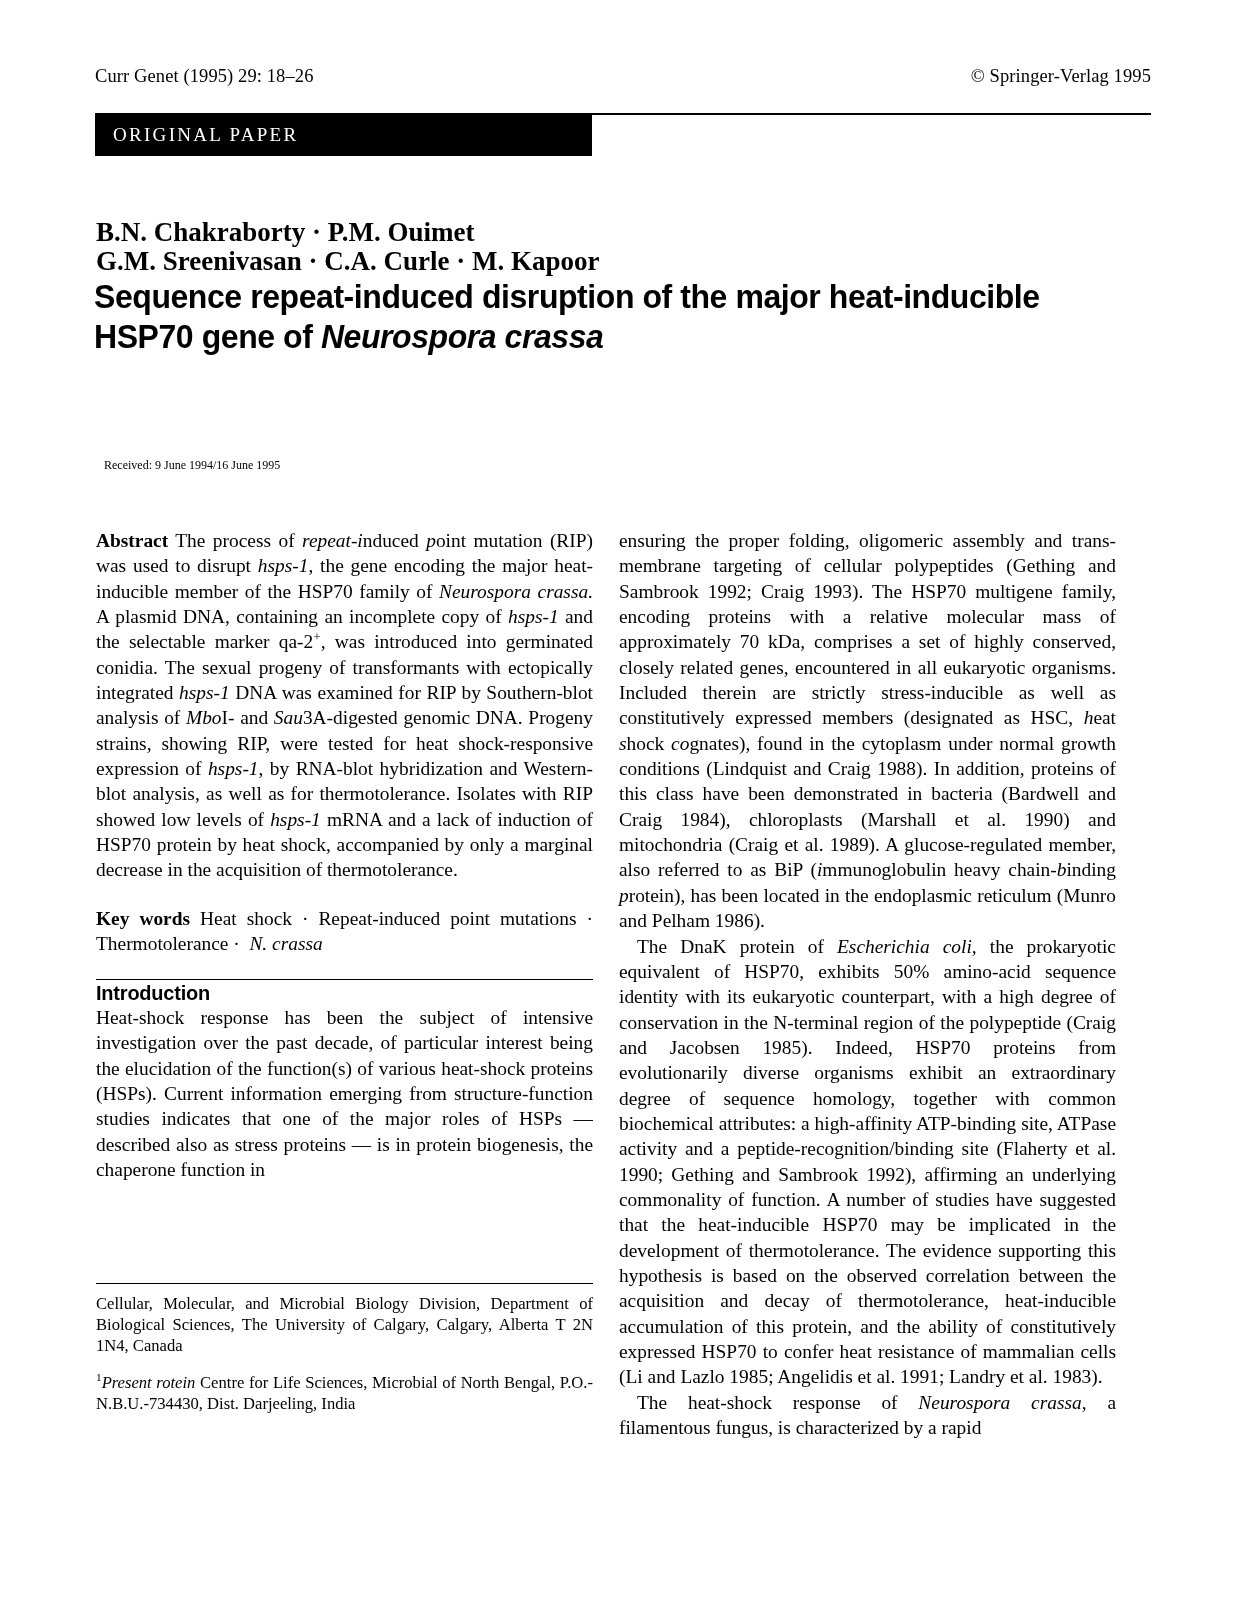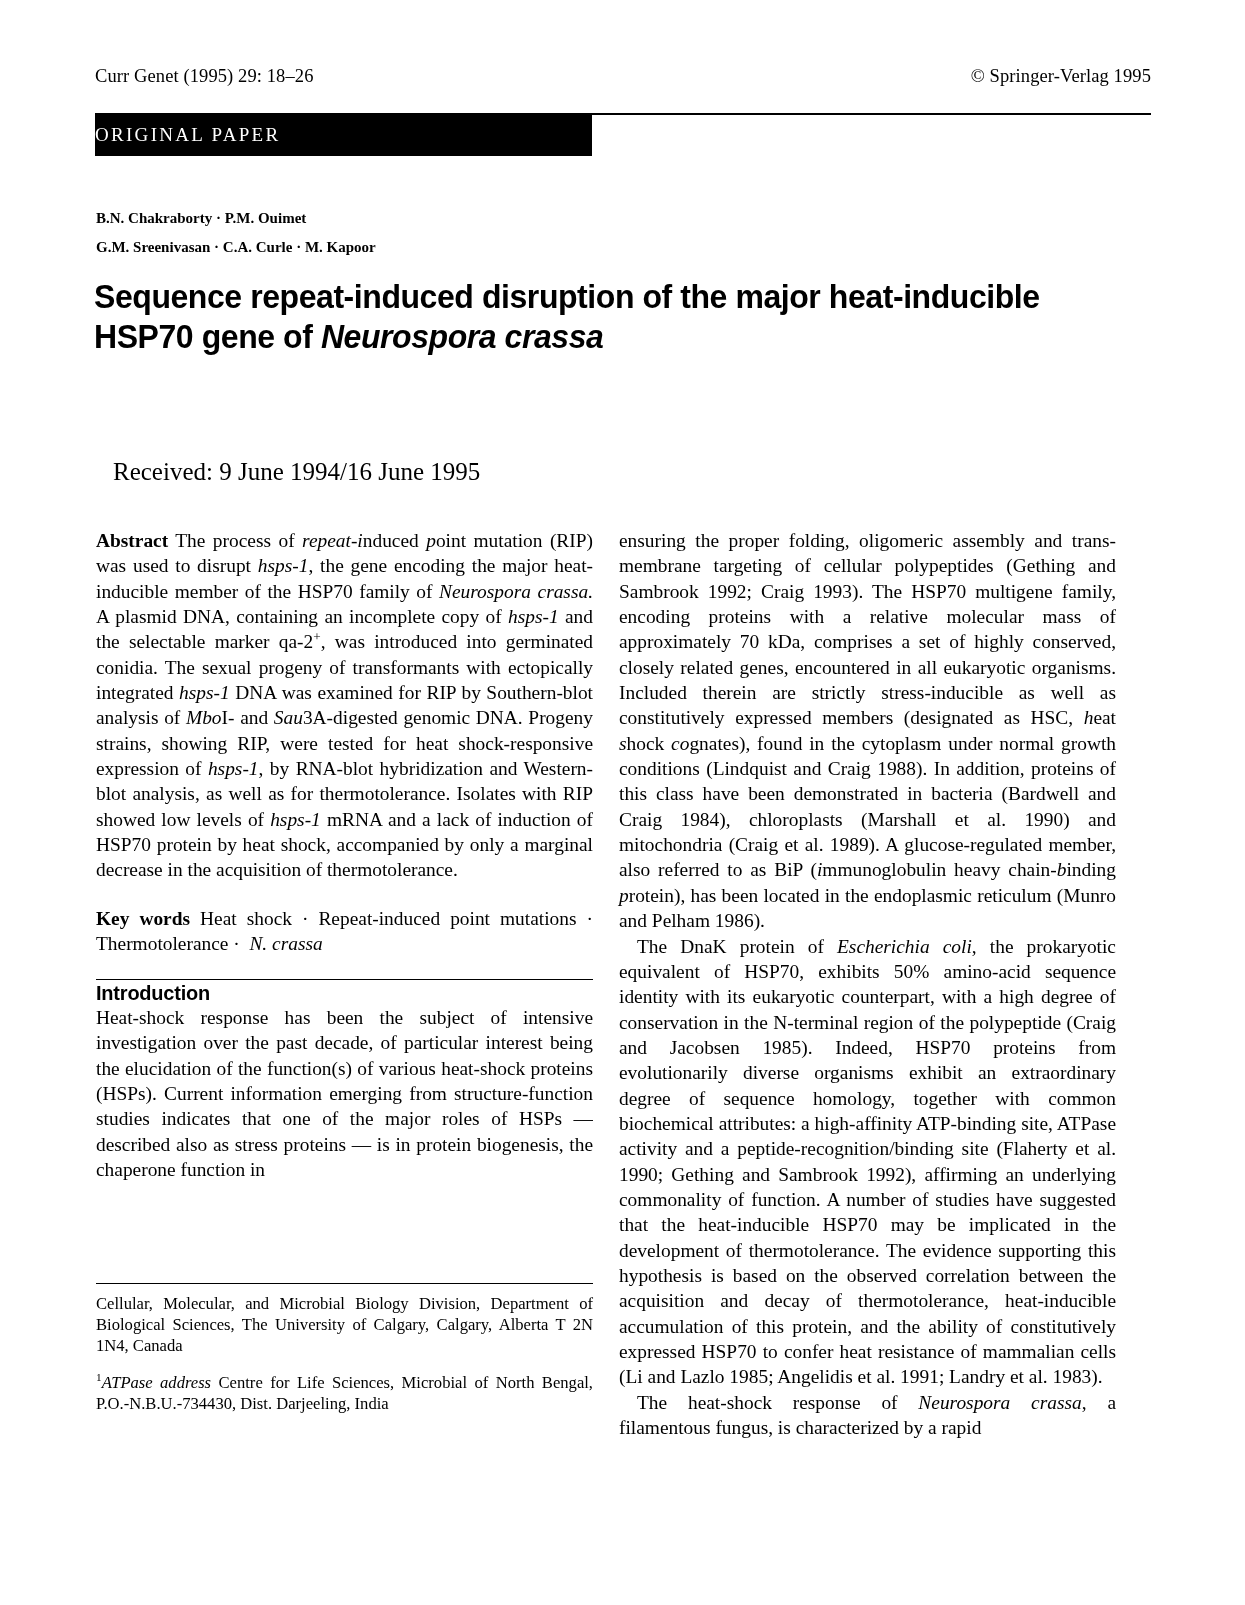--- a/index.html
+++ b/index.html
@@ -63,31 +63,32 @@
     width: 497px;
     height: 42px;
     background: #000000;
     display: flex;
     align-items: center;
   }
   .banner-box .label {
     color: #ffffff;
     font-size: 19px;
     letter-spacing: 2.3px;
+    padding-left: 18px;
     font-family: "Liberation Serif", "DejaVu Serif", serif;
   }
 
   
   .authors {
     position: absolute;
     left: 96px;
-    top: 204px;
+    top: 218px;
     width: 1000px;
     font-weight: bold;
-    font-size: 15px;
+    font-size: 27px;
     line-height: 29px;
     font-family: "Liberation Serif", "DejaVu Serif", serif;
   }
 
   
   .title {
     position: absolute;
     left: 94px;
     top: 277px;
     width: 1010px;
@@ -97,23 +98,23 @@
     line-height: 40px;
     letter-spacing: -0.45px;
     transform: scaleX(0.955);
     transform-origin: left top;
   }
   .title .it { font-style: italic; }
 
   
   .received {
     position: absolute;
-    left: 113px;
+    left: 104px;
     top: 458px;
-    font-size: 25px;
+    font-size: 12px;
     font-family: "Liberation Serif", "DejaVu Serif", serif;
   }
 
   
   .col {
     position: absolute;
     top: 528px;
     width: 497px;
     font-size: 19.4px;
     line-height: 25.35px;
@@ -232,17 +233,17 @@
 
     <p class="indent">The heat-shock response of <i>Neurospora crassa</i>, a filamentous fungus, is characterized by a rapid</p>
   </div>
 
   <div class="footnote">
     <hr class="fn-rule">
 
 
     <p>Cellular, Molecular, and Microbial Biology Division, Department of Biological Sciences, The University of Calgary, Calgary, Alberta T 2N 1N4, Canada</p>
 
-    <p class="spaced"><sup>1</sup><i>ATPase address</i><span> Centre for Life Sciences, Microbial of North Bengal, P.O.-N.B.U.-734430, Dist. Darjeeling, India</span></p>
+    <p class="spaced"><sup>1</sup><i>Present rotein</i><span> Centre for Life Sciences, Microbial of North Bengal, P.O.-N.B.U.-734430, Dist. Darjeeling, India</span></p>
 
   </div>
 
 </div>
 
 </body></html>

